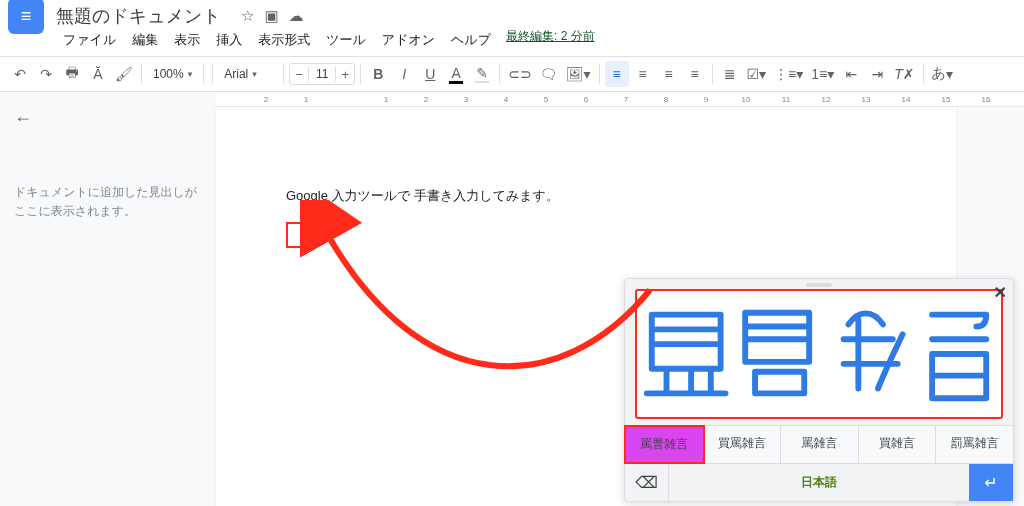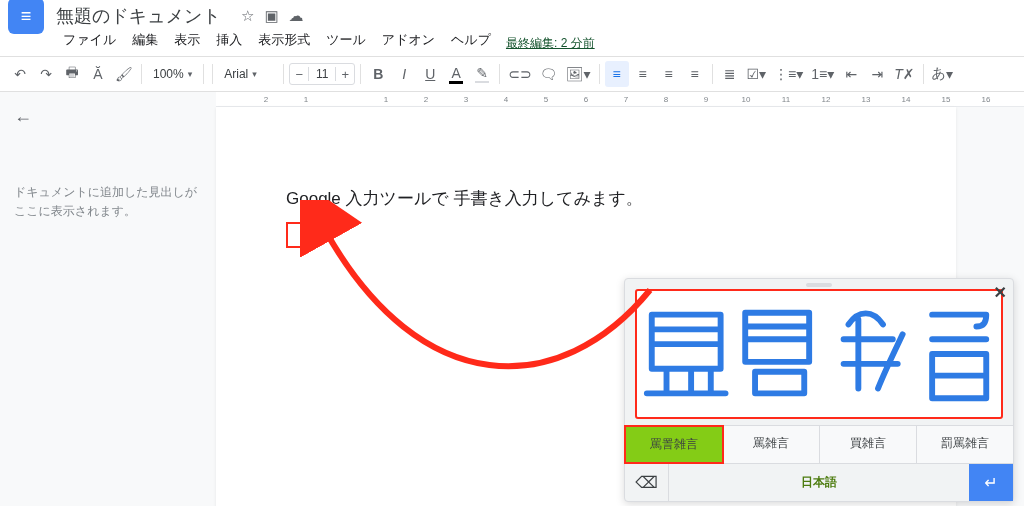--- a/index.html
+++ b/index.html
@@ -7,21 +7,21 @@
   
   
   .titlebar { display: flex; align-items: center; padding: 4px 8px 0 8px; height: 28px; }
   .docs-logo { width: 36px; height: 36px; background: #4285f4; border-radius: 6px; display:flex; align-items:center; justify-content:center; margin-right: 12px; }
   .docs-logo span { color:#fff; font-weight:bold; font-size:18px; }
   .doc-title { font-size: 18px; color: #3c4043; margin-right: 20px; }
   .title-icons { display:flex; gap: 10px; align-items:center; }
   .title-icons span { color:#5f6368; font-size:15px; cursor: pointer; }
   
   
-  .menubar { display:flex; padding-left: 56px; gap: 2px; align-items:flex-end; height: 24px; font-size: 13px; }
+  .menubar { display:flex; padding-left: 56px; gap: 2px; align-items:flex-start; height: 24px; font-size: 13px; }
   .menubar .mitem { padding: 3px 7px; color:#202124; cursor:pointer; border-radius:4px; }
   .last-edit { margin-left: 6px; color:#14532d; text-decoration: underline; font-size:12px; }
   
   
   .toolbar { display:flex; align-items:center; border-top:1px solid #e0e0e0; border-bottom:1px solid #e0e0e0; height: 36px; padding: 0 8px; gap: 2px; margin-top:4px; }
   .tbtn { min-width:24px; height:26px; display:flex; align-items:center; justify-content:center; color:#5f6368; font-size:14px; border-radius:3px; cursor:pointer; padding:0 3px; }
   .tsep { width:1px; height:20px; background:#e0e0e0; margin:0 3px; }
   .tsel { font-size:12px; color:#3c4043; padding:0 6px; display:flex; align-items:center; gap:4px; cursor:pointer; }
   .tsel::after { content:"▾"; font-size:9px; color:#5f6368; }
   .fontsize-box { display:flex; align-items:center; border:1px solid #dadce0; border-radius:3px; height:22px; }
@@ -33,32 +33,32 @@
   
   .workspace { display:flex; height: calc(506px - 92px); background:#f8f9fa; }
   .outline-sidebar { width: 216px; padding: 14px; }
   .back-arrow { font-size:18px; color:#5f6368; cursor:pointer; margin-bottom: 28px; display:inline-block; }
   .outline-placeholder { font-size:12px; color:#80868b; line-height:1.6;margin-top:28px; }
   
   .doc-area { flex:1; padding-top:0; position:relative; }
   .ruler { height:15px; background:#fff; border-bottom:1px solid #e8eaed; font-size:8px; color:#80868b; display:flex; align-items:center; padding-left:30px; overflow:hidden; white-space:nowrap; }
   .ruler span { display:inline-block; width:40px; text-align:center; }
   .page { background:#fff; width: 740px; min-height: 900px; margin: 0 0 0 0; padding: 80px 70px; box-shadow: 0 1px 3px rgba(0,0,0,0.08); position:relative; }
-  .doc-text { font-size:17px; color:#202124; }
+  .doc-text { font-size:13px; color:#202124; }
   .cursor-box { position:absolute; top:115px; left:70px; width:22px; height:26px; border:2px solid #ff2a1a; }
   
   
   .ime-panel { position:absolute; right:10px; bottom:4px; width:390px; background:#f1f3f4; border:1px solid #dadce0; border-radius:4px; box-shadow:0 2px 8px rgba(0,0,0,.15); }
   .ime-close { position:absolute; top:4px; right:6px; font-size:16px; color:#3c4043; cursor:pointer; font-weight:bold; }
   .ime-canvas { margin:10px 10px 6px 10px; height:130px; background:#fff; border:2px solid #ff2a1a; border-radius:3px; display:flex; align-items:center; justify-content:center; overflow:hidden; }
   .ime-canvas svg { width:100%; height:100%; }
   .ime-candidates { display:flex; border-top:1px solid #dadce0; }
   .cand { flex:1; text-align:center; padding:9px 0; font-size:12px; color:#3c4043; background:#f8f9fa; border-right:1px solid #dadce0; cursor:pointer; }
   .cand:last-child { border-right:none; }
-  .cand.sel { background:#84cc16; border:2px solid #ff2a1a; margin:-1px; z-index:1; position:relative; }
+  .cand.sel { background:#d946ef; border:2px solid #ff2a1a; margin:-1px; z-index:1; position:relative; }
   .ime-bottom { display:flex; border-top:1px solid #dadce0; }
   .ime-back { width:44px; display:flex; align-items:center; justify-content:center; font-size:16px; color:#3c4043; cursor:pointer; border-right:1px solid #dadce0; }
   .ime-lang { flex:1; text-align:center; padding:10px 0; font-size:12px; font-weight:bold; color:#4d7c0f; cursor:pointer; }
   .ime-enter { width:44px; background:#4285f4; display:flex; align-items:center; justify-content:center; color:#fff; font-size:16px; cursor:pointer; }
   
   
   .arrow-anno { position:absolute; pointer-events:none; }
   
   .drag-handle{position:absolute;top:4px;left:50%;transform:translateX(-50%);width:26px;height:4px;background:#dadce0;border-radius:2px;}
 </style>
@@ -182,20 +182,21 @@
 
         <path d="M15 20 h70 M15 35 h70 M15 20 v55 M85 20 v55 M15 50 h70 M15 75 h70 M30 75 v25 M55 75 v25 M75 75 v25 M10 100 h80"></path>
         <path d="M110 18 h65 M110 32 h65 M110 18 v50 M175 18 v50 M110 45 h65 M110 68 h65 M120 78 h50 M120 78 v22 M170 78 v22 M120 100 h50"></path>
         <path d="M215 30 c10 -15 25 -15 35 0 M210 45 h50 M225 25 v70 M210 70 h55 M245 95 c8 -20 18 -40 25 -55"></path>
         <path d="M300 20 h55 M355 20 c0 8 -3 12 -10 12 M300 45 h55 M300 60 h55 M300 60 v45 M355 60 v45 M300 82 h55 M300 105 h55"></path>
       </g>
     </svg>
   </div>
   <div class="ime-candidates">
     <div class="cand sel">罵詈雑言</div>
+    <div class="cand">買罵雑言</div>
     <div class="cand">罵雑言</div>
     <div class="cand">買雑言</div>
     <div class="cand">罰罵雑言</div>
   </div>
   <div class="ime-bottom">
     <div class="ime-back">⌫</div>
     <div class="ime-lang">日本語</div>
     <div class="ime-enter">↵</div>
   </div>
 </div>

